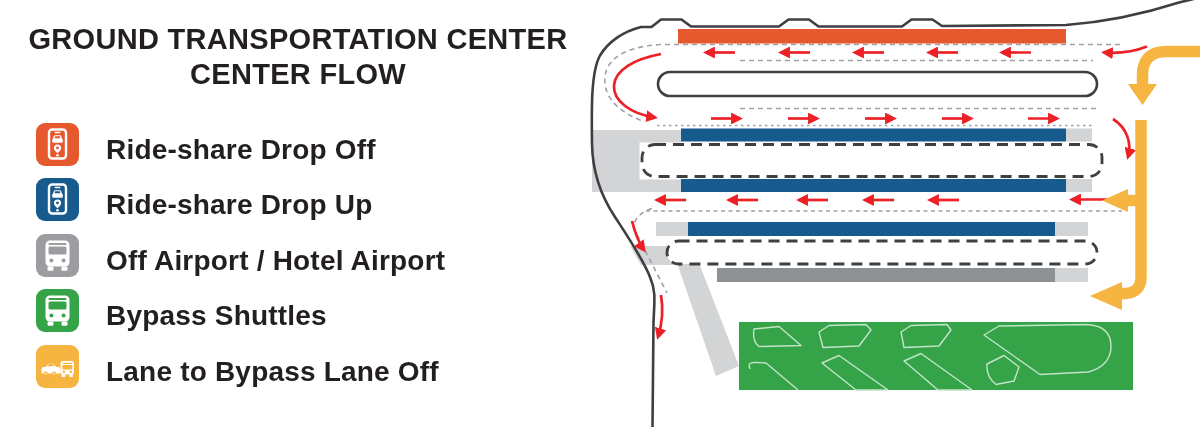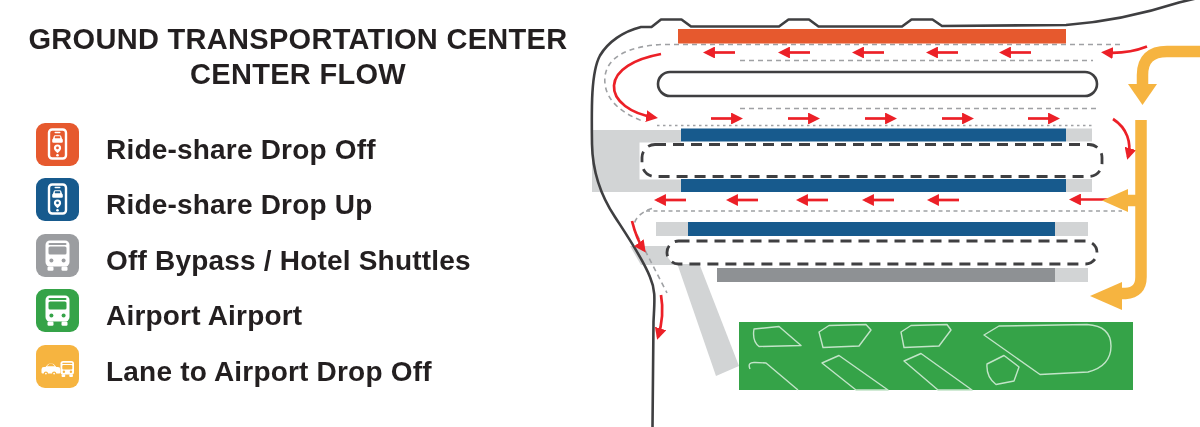--- a/index.html
+++ b/index.html
@@ -1,17 +1,17 @@
 <!DOCTYPE html>
 <html style="--c-orange: #E6592E; --c-blue: #175A8D; --c-gray: #9B9DA0; --c-dark_gray: #8E9194; --c-light_gray: #D2D4D5; --c-green: #35A348; --c-green_lines: #C2E4C8; --c-yellow: #F6B440; --c-red: #EC2027; --c-outline: #3F3F41; --c-dash_gray: #9FA1A4; --c-text: #231F20;"><head>
 <meta charset="utf-8">
 <style>
   html,body{margin:0;padding:0;background:#fff;}
   .stage{position:relative;width:1200px;height:427px;background:#fff;overflow:hidden;
-         font-family:"Liberation Sans",sans-serif;color:var(--c-text,#231F20);}
+         font-family:"Liberation Sans",sans-serif;color:var(--c-text,#231F20);border-radius:8px;}
   .title{position:absolute;left:0;top:22px;width:596px;text-align:center;
          font-size:29px;font-weight:bold;line-height:1.2;letter-spacing:.3px;}
   .legend{position:absolute;left:36px;top:110px;}
   .legend-row{display:flex;align-items:flex-end;height:55.5px;}
   .legend-row svg{flex:0 0 auto;margin-right:27px;}
   .legend-label{font-size:28px;font-weight:600;letter-spacing:.2px;white-space:nowrap;}
   .ic-orange{--bg:var(--c-orange);} .ic-blue{--bg:var(--c-blue);}
   .ic-gray{--bg:var(--c-gray);} .ic-green{--bg:var(--c-green);} .ic-yellow{--bg:var(--c-yellow);}
   .icbg{fill:var(--bg);}
   .map{position:absolute;left:0;top:0;}
@@ -71,55 +71,55 @@
       <svg class="ic-gray" width="43" height="43" viewBox="0 0 43 43">
         <rect class="icbg" x="0" y="0" width="43" height="43" rx="9"></rect>
         <rect x="9.5" y="6.5" width="24" height="26" rx="4.5" fill="#fff"></rect>
         <rect x="12.5" y="8.9" width="18" height="2" rx="1" class="icbg"></rect>
         <rect x="12.5" y="12.4" width="18" height="8.2" rx="1.6" class="icbg"></rect>
         <circle cx="15.4" cy="26.6" r="2" class="icbg"></circle>
         <circle cx="27.6" cy="26.6" r="2" class="icbg"></circle>
         <rect x="11.5" y="32.5" width="6" height="4.2" rx="1.2" fill="#fff"></rect>
         <rect x="25.5" y="32.5" width="6" height="4.2" rx="1.2" fill="#fff"></rect>
       </svg>
-      <span class="legend-label">Off Bypass / Hotel Shuttles</span>
+      <span class="legend-label">Off Airport / Hotel Airport</span>
     </div>
 
     <div class="legend-row">
       <svg class="ic-green" width="43" height="43" viewBox="0 0 43 43">
         <rect class="icbg" x="0" y="0" width="43" height="43" rx="9"></rect>
         <rect x="9.5" y="6.5" width="24" height="26" rx="4.5" fill="#fff"></rect>
         <rect x="12.5" y="8.9" width="18" height="2" rx="1" class="icbg"></rect>
         <rect x="12.5" y="12.4" width="18" height="8.2" rx="1.6" class="icbg"></rect>
         <circle cx="15.4" cy="26.6" r="2" class="icbg"></circle>
         <circle cx="27.6" cy="26.6" r="2" class="icbg"></circle>
         <rect x="11.5" y="32.5" width="6" height="4.2" rx="1.2" fill="#fff"></rect>
         <rect x="25.5" y="32.5" width="6" height="4.2" rx="1.2" fill="#fff"></rect>
       </svg>
-      <span class="legend-label">Airport Airport</span>
+      <span class="legend-label">Bypass Shuttles</span>
     </div>
 
     <div class="legend-row">
       <svg class="ic-yellow" width="43" height="43" viewBox="0 0 43 43">
         <rect class="icbg" x="0" y="0" width="43" height="43" rx="9"></rect>
         <path d="M5.5 24.5 q0-2.4 2.4-2.4 h1.6 l2.3-2.7 q.5-.6 1.3-.6 h3.6 q.8 0 1.3.6 l2.3 2.7 h1.6 q2.4 0 2.4 2.4 v2.9 q0 1.1-1.1 1.1 h-16.6 q-1.1 0-1.1-1.1 z" fill="#fff"></path>
         <path d="M10.9 21.3 l1.6-1.9 q.3-.4 .8-.4 h3.1 q.5 0 .8 .4 l1.6 1.9 z" class="icbg"></path>
         <circle cx="9.9" cy="28.6" r="2.1" class="icbg"></circle>
           <circle cx="18.1" cy="28.6" r="2.1" class="icbg"></circle>
         <circle cx="9.9" cy="28.6" r=".9" fill="#fff"></circle>
           <circle cx="18.1" cy="28.6" r=".9" fill="#fff"></circle>
         <rect x="24.5" y="16" width="13.5" height="13.5" rx="2.6" fill="#fff"></rect>
         <rect x="26.3" y="17.7" width="10" height="1.4" rx=".7" class="icbg"></rect>
         <rect x="26.3" y="20" width="10" height="4.6" rx="1.1" class="icbg"></rect>
         <circle cx="27.9" cy="26.8" r="1.2" class="icbg"></circle>
           <circle cx="34.9" cy="26.8" r="1.2" class="icbg"></circle>
         <rect x="25.6" y="29.3" width="3.6" height="2.7" rx=".8" fill="#fff"></rect>
         <rect x="33.3" y="29.3" width="3.6" height="2.7" rx=".8" fill="#fff"></rect>
       </svg>
-      <span class="legend-label">Lane to Airport Drop Off</span>
+      <span class="legend-label">Lane to Bypass Lane Off</span>
     </div>
   </div>
 
   <svg class="map" width="1200" height="427" viewBox="0 0 1200 427">
     <defs>
       <marker id="ra" viewBox="0 0 10 10" refX="7.5" refY="5" markerWidth="4.4" markerHeight="4.4" orient="auto">
         <path d="M0 0 L10 5 L0 10 Z" class="red-fill"></path>
       </marker>
     </defs>
 

